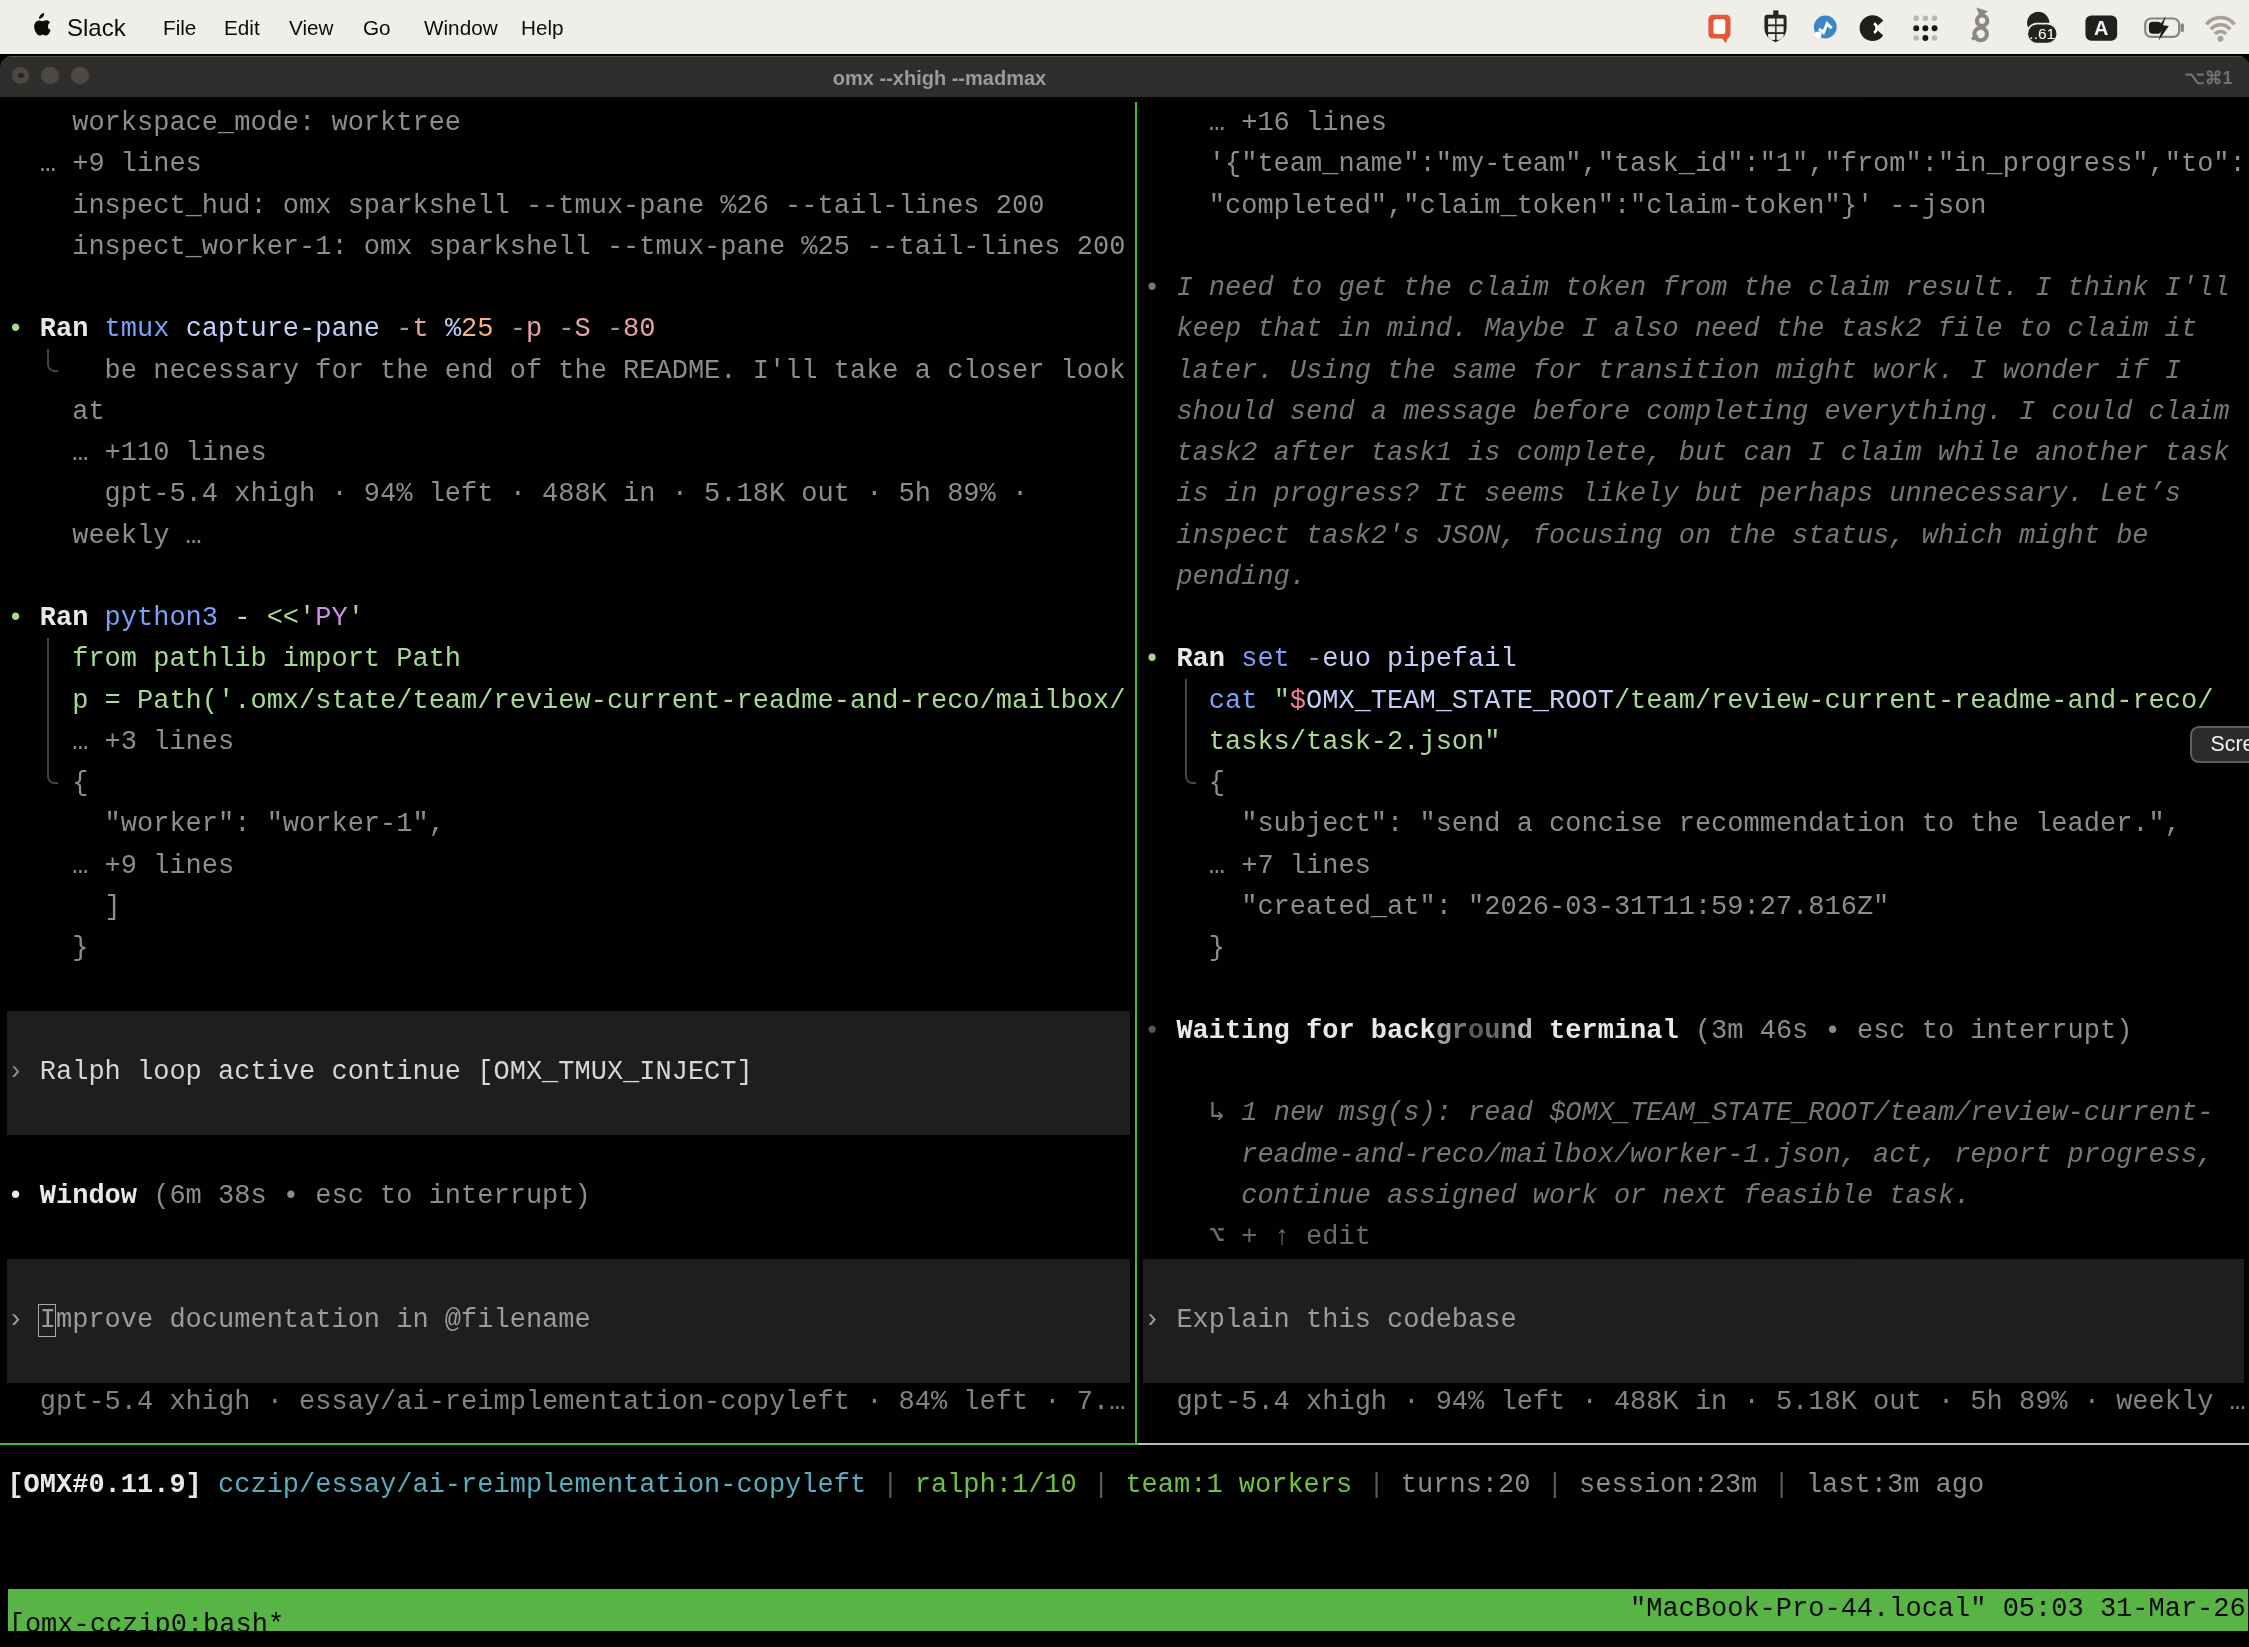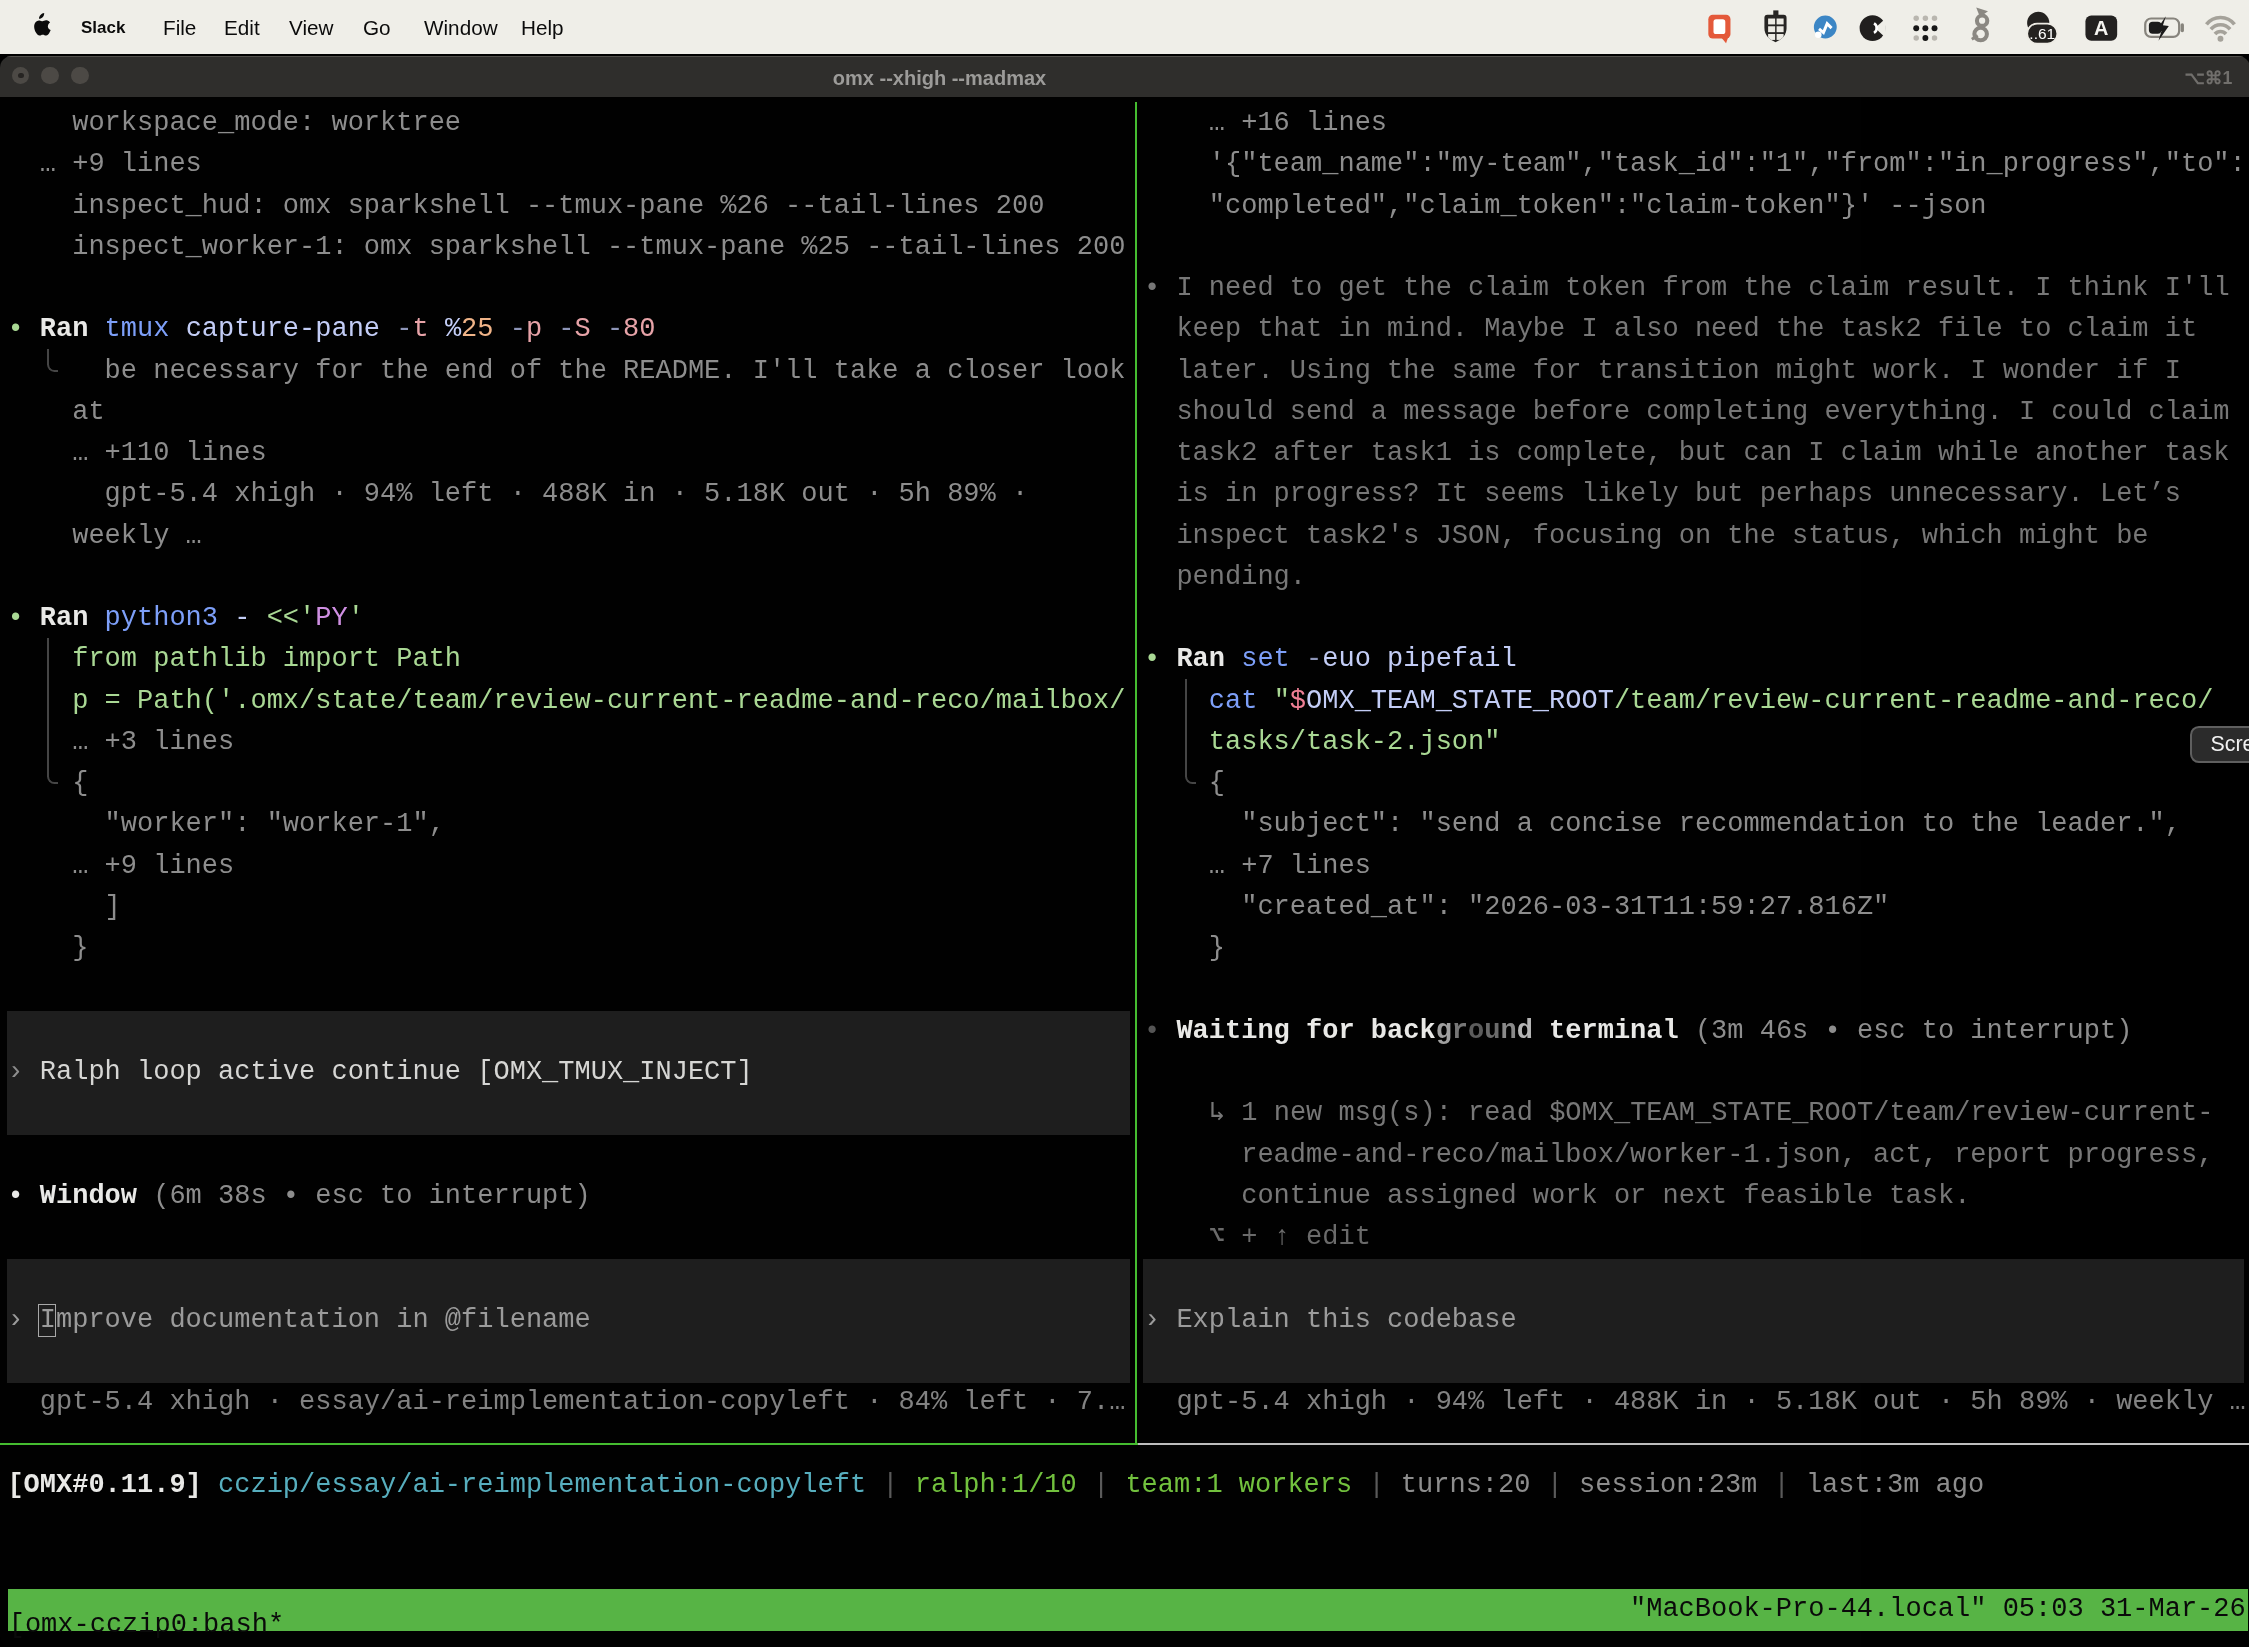--- a/index.html
+++ b/index.html
@@ -11,21 +11,21 @@
   
   #win { position:absolute; left:0; top:56px; width:2250px; height:1591px; background:#000; border-radius:11.8px 11.8px 10.3px 10.3px; overflow:hidden; }
   #titlebar { position:absolute; left:0; top:0; width:2250px; height:41px; background:#2f2e2c; border-top:1.5px solid #514f4b; }
   .tl { position:absolute; top:9.6px; width:17.7px; height:17.7px; border-radius:50%; background:#4c4945; }
   #title { position:absolute; left:0; top:0; width:1879px; height:41px; text-align:center; line-height:42px; font-family:"Liberation Sans",sans-serif; font-weight:bold; font-size:20px; color:#9c9b99; }
   #wkey { position:absolute; right:17.7px; top:0; height:41px; line-height:42px; font-family:"Liberation Sans",sans-serif; font-weight:bold; font-size:17.7px; color:#716f6c; }
   
   #term { position:absolute; left:0; top:41px; width:1861px; height:1551px; background:#010101; }
   .row { position:absolute; white-space:pre; font-size:27px; line-height:41px; height:41px; color:#8d8d8d; }
   .b { font-weight:bold; }
-  .i { }
+  .i { font-style:italic; }
   .wh { color:#e9e9e7; }
   .gr { color:#8d8d8d; }
   .dg { color:#777777; } .ft { color:#828282; }
   .d2 { color:#6a6a6a; }
   .grn { color:#a9d894; }
   .blu { color:#7d9ff8; }
   .per { color:#c3cdf6; }
   .sla { color:#8d95b8; }
   .sal { color:#e7a3a8; }
   .org { color:#f0b488; }
@@ -48,21 +48,21 @@
   #gbar .row { color:#0a0a0a; }
   #tooltip { position:absolute; left:2190px; top:629px; width:81px; height:37px; background:#2b2b2b; border:2.2px solid #5f5f5f; border-radius:8.9px; color:#f2f2f2; font-family:"Liberation Sans",sans-serif; font-size:21.4px; line-height:33px; padding-left:18.5px; }
 </style>
 </head>
 <body>
 <div id="menubar">
   <svg style="position:absolute;left:30px;top:13.3px" width="20.7" height="25" viewBox="0 0 26 32">
     <path fill="#0b0b0b" d="M17.9 0c.2 1.9-.6 3.8-1.7 5.1-1.2 1.4-3.1 2.5-4.9 2.4-.2-1.9.8-3.8 1.9-5C14.4 1.1 16.3.1 17.9 0z"></path>
     <path fill="#0b0b0b" d="M22.6 17c0-3.3 2.7-4.9 2.8-5-1.5-2.2-3.9-2.5-4.7-2.6-2-.2-3.9 1.2-4.9 1.2-1 0-2.6-1.2-4.3-1.1-2.2 0-4.2 1.3-5.3 3.2-2.3 3.9-.6 9.7 1.6 12.9 1.1 1.6 2.4 3.3 4.1 3.3 1.6-.1 2.3-1.1 4.2-1.1 2 0 2.5 1.1 4.3 1 1.8 0 2.9-1.6 4-3.2 1.2-1.8 1.7-3.6 1.8-3.7-.1-.1-3.5-1.4-3.6-4.9z"></path>
   </svg>
-  <div class="mi" style="left:81px;font-weight:bold;font-size:17px;">Slack</div>
+  <div class="mi" style="left:67px;font-weight:normal;font-size:24px;">Slack</div>
   <div class="mi" style="left:163px;">File</div>
   <div class="mi" style="left:224px;">Edit</div>
   <div class="mi" style="left:289px;">View</div>
   <div class="mi" style="left:363px;">Go</div>
   <div class="mi" style="left:424px;">Window</div>
   <div class="mi" style="left:521px;">Help</div>
   <svg style="position:absolute;left:1698px;top:0" width="552" height="54" viewBox="0 0 748 73">
     <rect x="14" y="20" width="30" height="32" rx="6" fill="#e4593a"></rect>
     <polygon points="31,50 41,50 38,58.5" fill="#e4593a"></polygon>
     <rect x="21" y="26" width="16" height="20" rx="3.5" fill="#ffffff"></rect>

